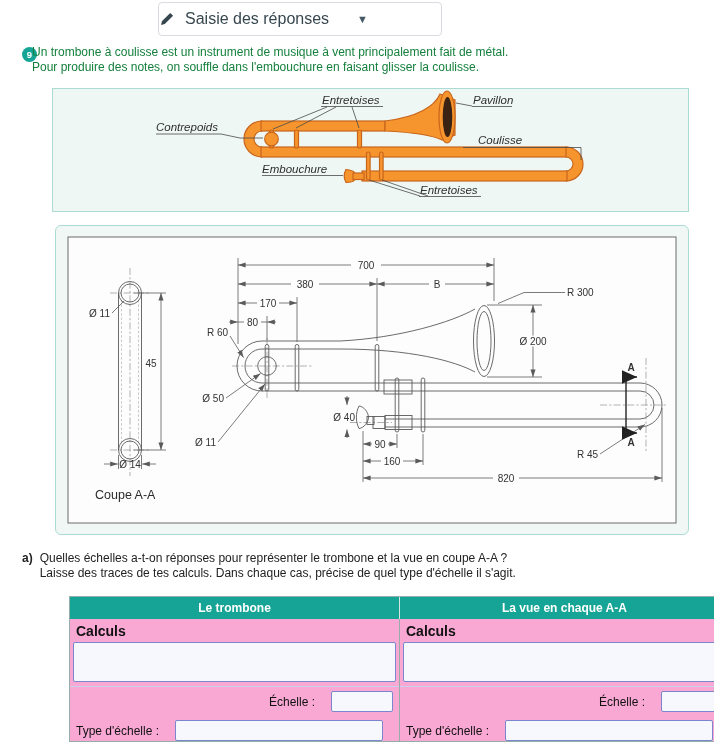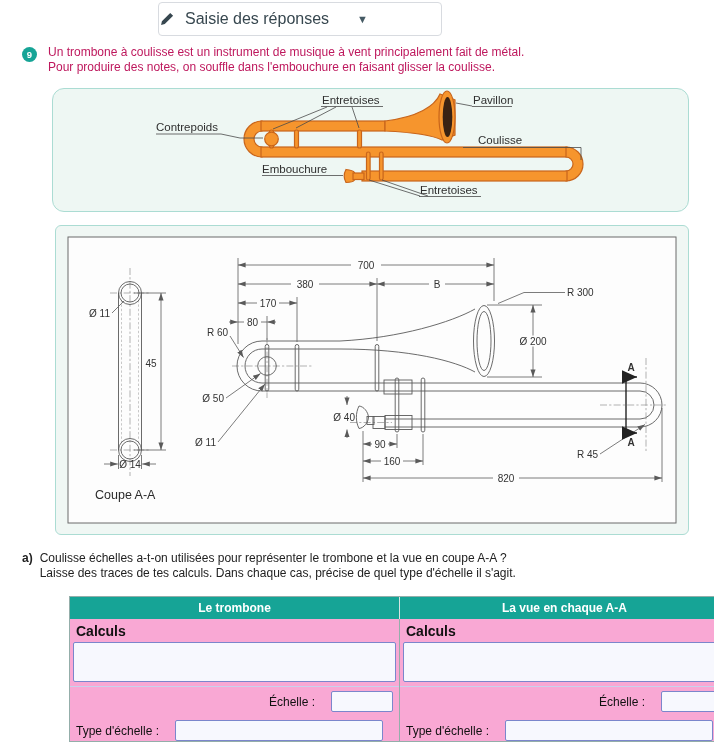--- a/index.html
+++ b/index.html
@@ -11,25 +11,25 @@
   .mode-btn{left:158px;top:2px;width:284px;height:34px;background:#fff;
     border:1px solid #d8dbe0;border-radius:4px;display:flex;align-items:center;
     gap:10px;cursor:pointer;box-sizing:border-box;}
   .mode-btn .lbl{font-size:16px;color:#37474f;}
   .mode-btn .caret{font-size:11px;color:#455a64;margin-left:18px;}
 
   
   .q-badge{left:22px;top:47px;width:15px;height:15px;border-radius:50%;
     background:#16a496;color:#fff;font-size:9.5px;font-weight:bold;
     display:flex;align-items:center;justify-content:center;}
-  .q-text{left:48px;top:45px;width:640px;font-size:12px;line-height:15px;color:#be185d;}
+  .q-text{left:32px;top:45px;width:640px;font-size:12px;line-height:15px;color:#15803d;}
 
   
   .panel1{left:52px;top:88px;width:637px;height:124px;background:#eef7f3;
-    border:1px solid #abdcd3;border-radius:12px;box-sizing:border-box;}
+    border:1px solid #abdcd3;border-radius:0;box-sizing:border-box;font-style:italic;}
   .panel2{left:55px;top:225px;width:634px;height:310px;background:#f0f7f4;
     border:1px solid #abdcd3;border-radius:6px;box-sizing:border-box;}
   svg{display:block;}
 
   
   .parta{left:22px;top:551px;width:680px;font-size:12px;line-height:15px;color:#222;display:flex;}
   .parta .mk{font-weight:bold;margin-right:7px;}
 
   
   .ans-table{left:69px;top:596px;width:661px;height:146px;border:1px solid #94aeaa;
@@ -300,21 +300,21 @@
     <line x1="626" y1="433" x2="637" y2="433" stroke="#222" stroke-width="1.4" marker-end="url(#mb)"></line>
     <text class="dt" x="631" y="371" text-anchor="middle" font-weight="bold">A</text>
     <text class="dt" x="631" y="446" text-anchor="middle" font-weight="bold">A</text>
   </g>
 </svg>
 </div>
 
 <div class="abs parta">
   <span class="mk">a)</span>
   <span>
-    <span>Coulisse échelles a-t-on utilisées pour représenter le trombone et la vue en coupe A-A ?</span><br>
+    <span>Quelles échelles a-t-on réponses pour représenter le trombone et la vue en coupe A-A ?</span><br>
     <span>Laisse des traces de tes calculs. Dans chaque cas, précise de quel type d'échelle il s'agit.</span>
   </span>
 </div>
 
 <div class="abs ans-table">
   <div class="t-head">
     <div class="hcell">Le trombone</div>
     <div class="hcell">La vue en chaque A-A</div>
   </div>
   <div class="t-body">

